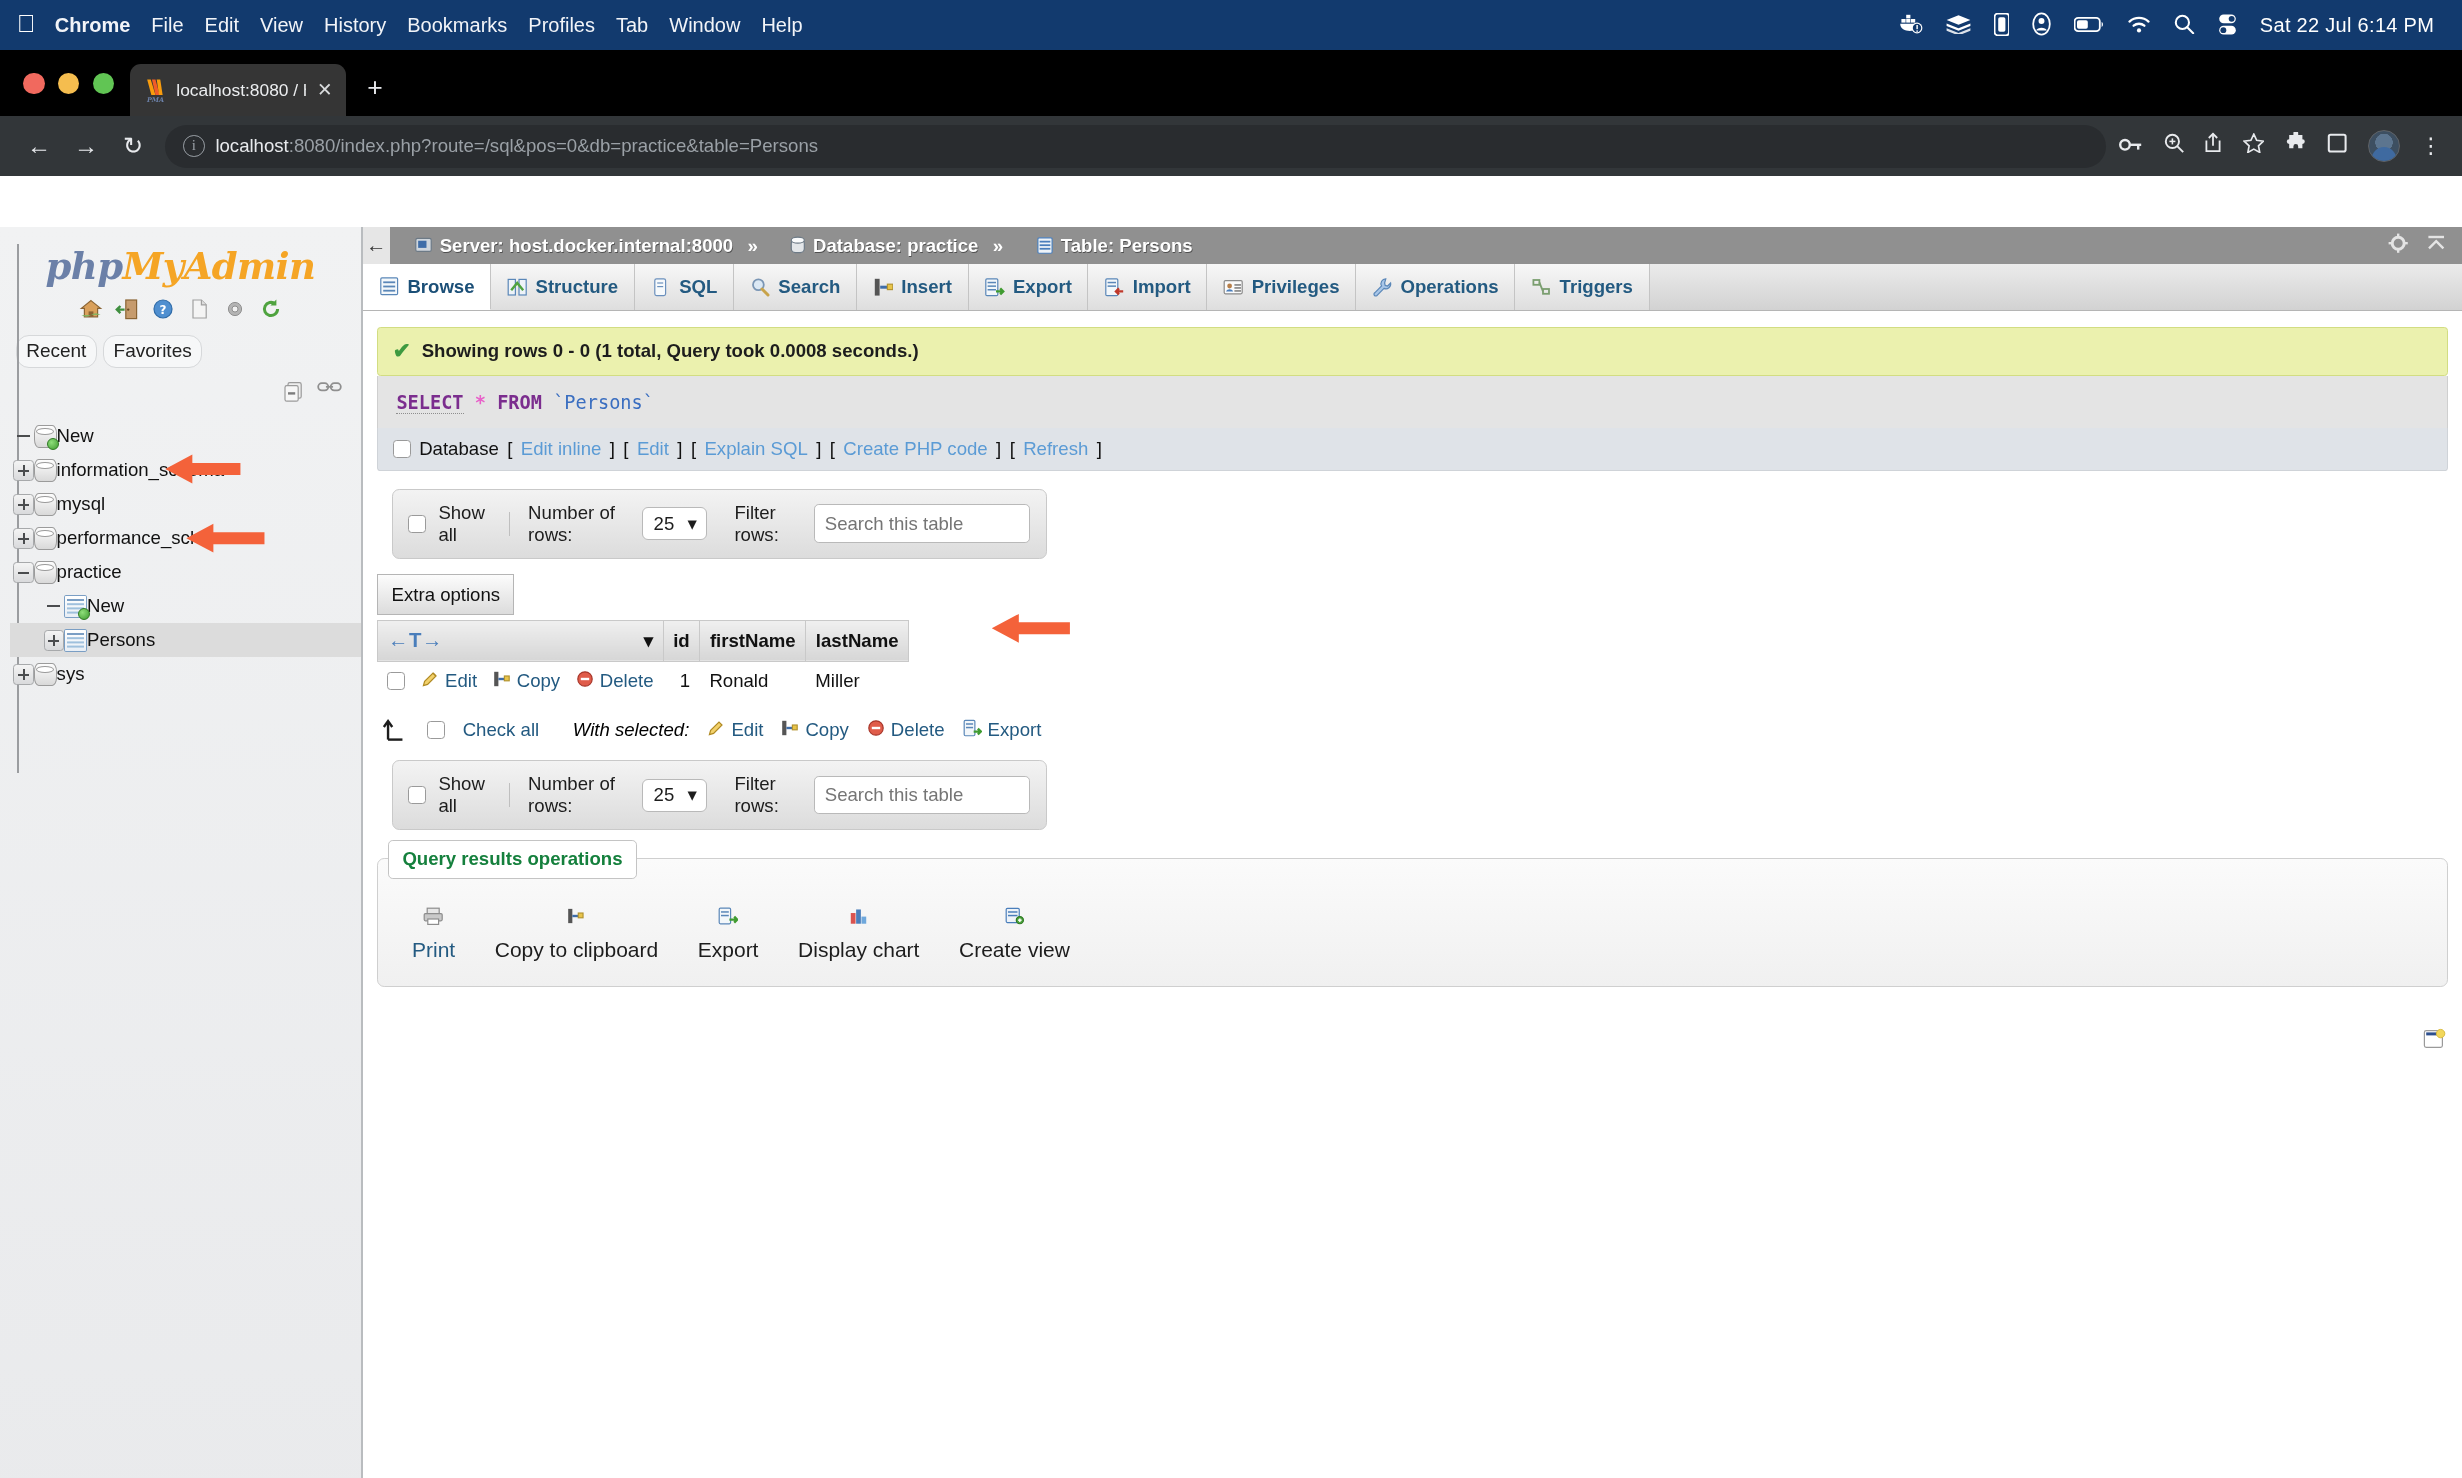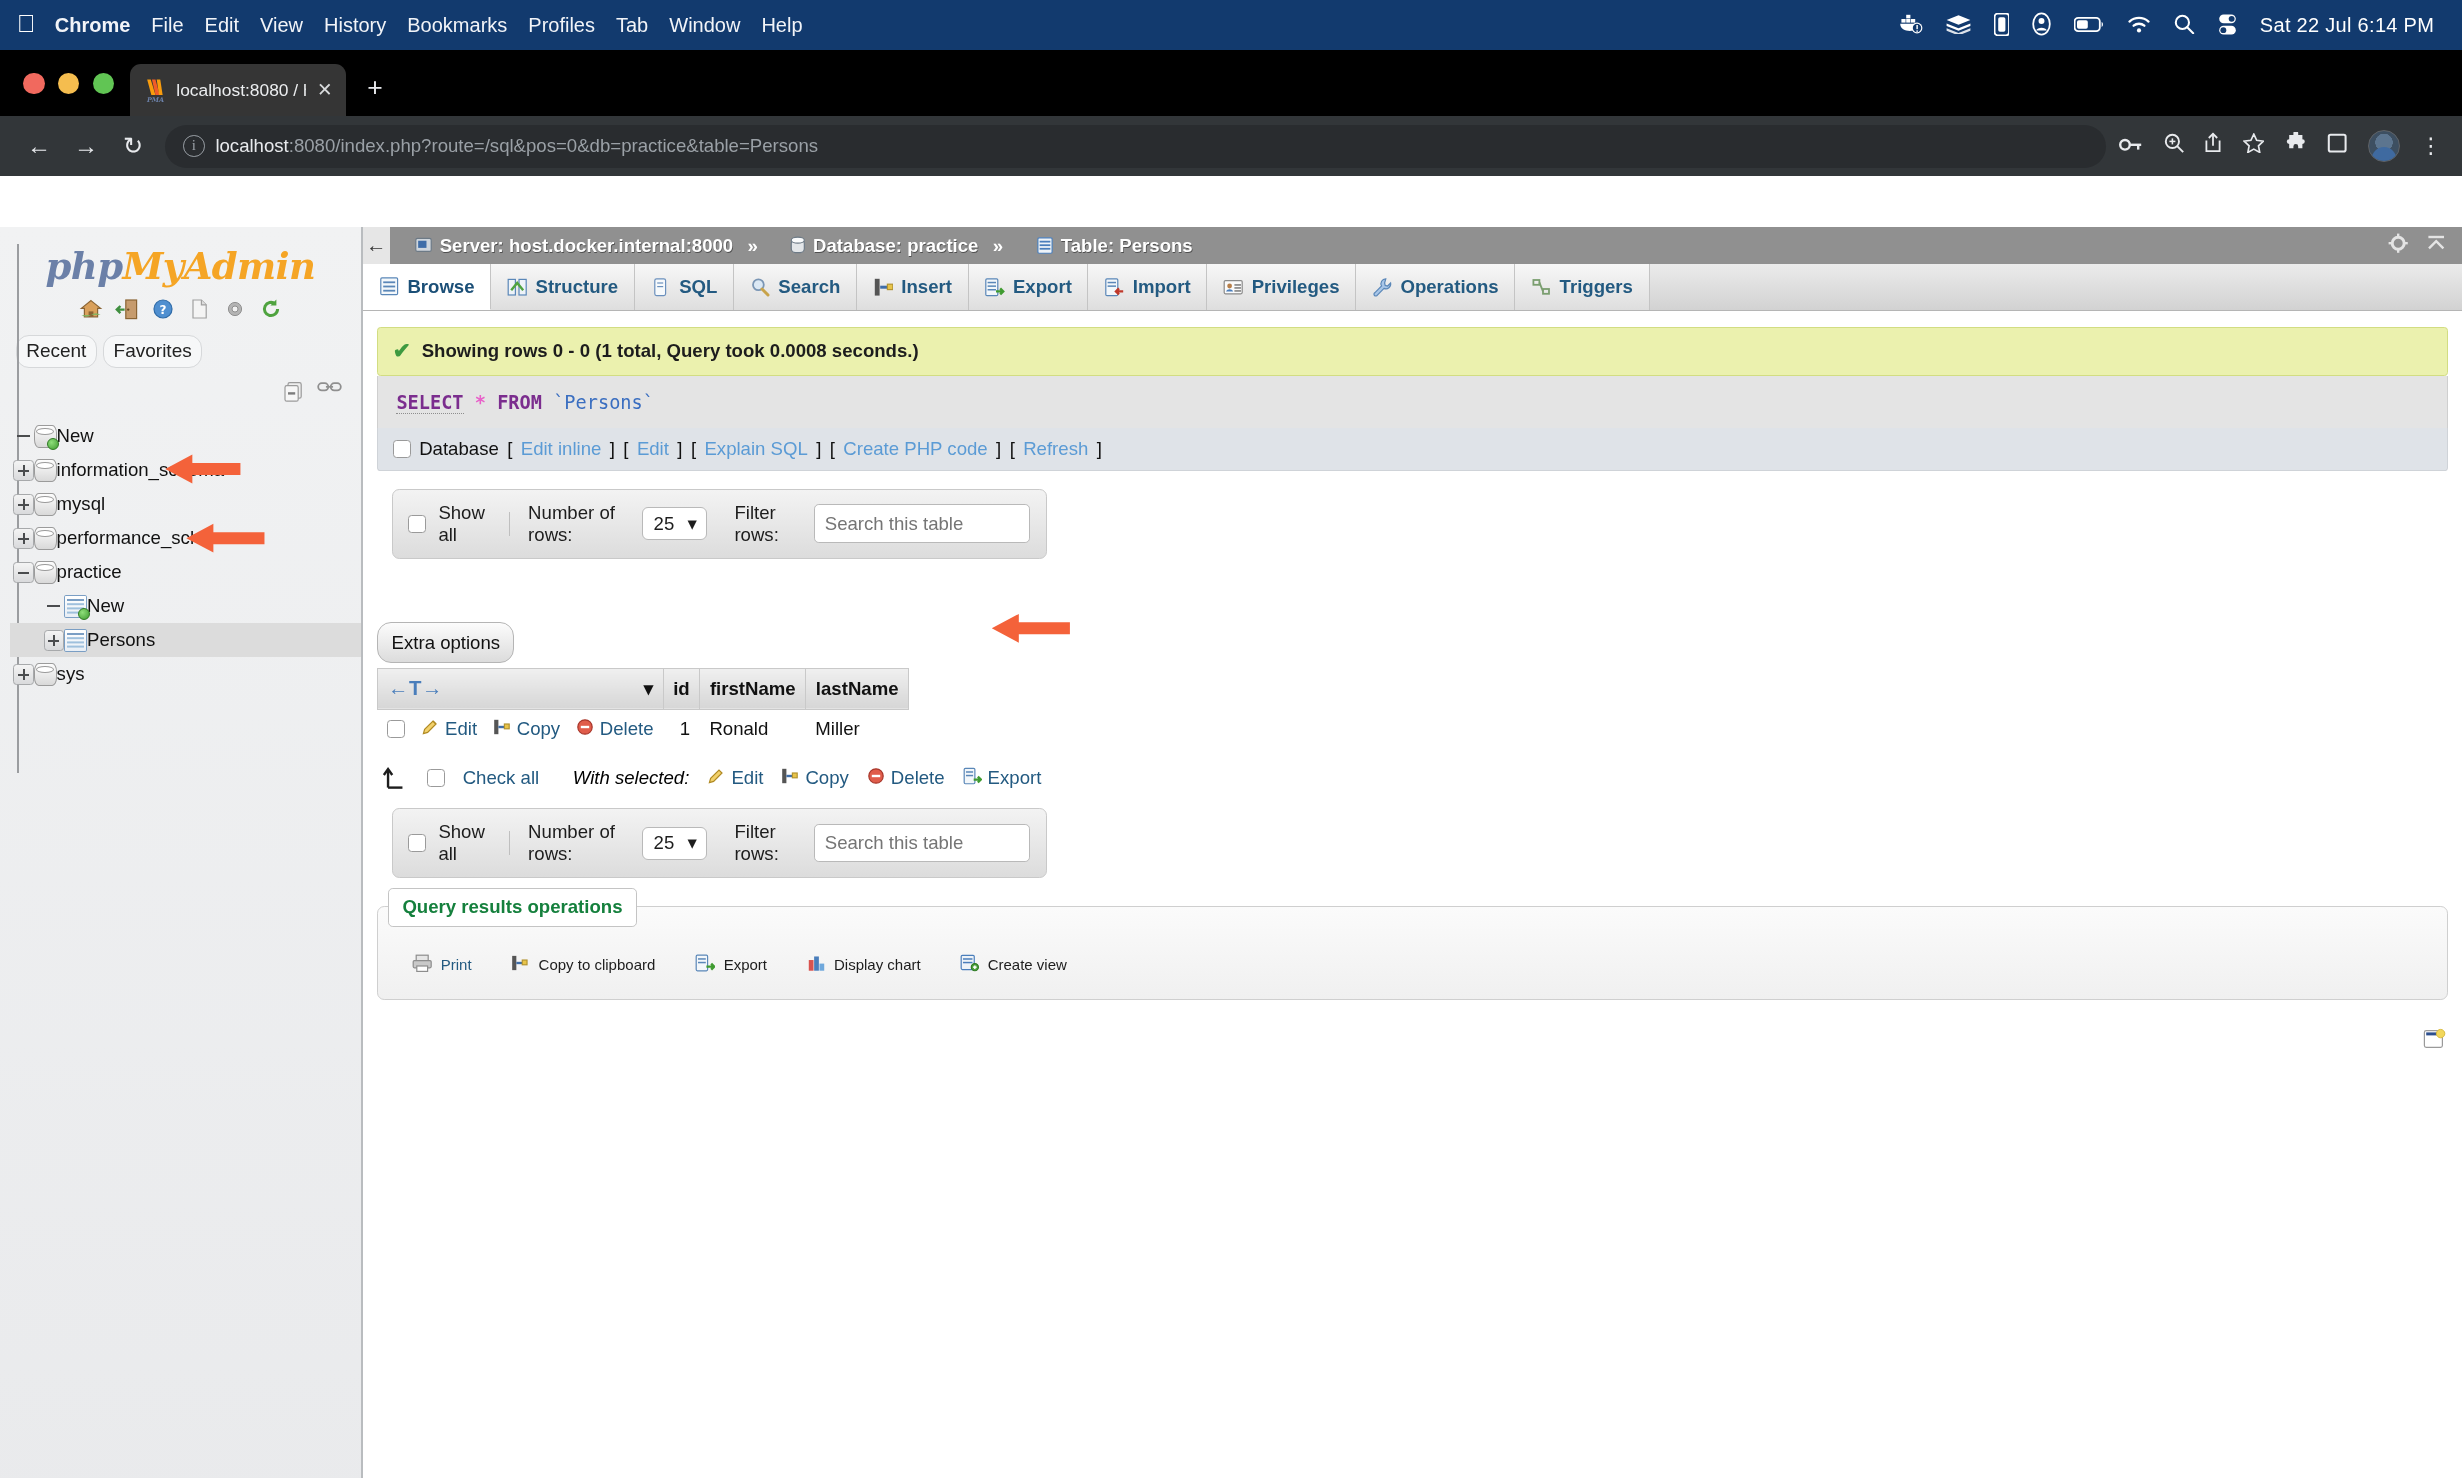--- a/index.html
+++ b/index.html
@@ -220,22 +220,22 @@
     padding: 4.8px 7.2px 4.8px 10.8px; display: flex; align-items: center; gap: 13.2px;
     font-size: 18.6px; min-width: 65px;
   }
   .text-input {
     border: 1.2px solid #b9b9b9; border-radius: 4.8px; background: #ffffff;
     padding: 7.2px 9.6px; font-size: 18.6px; color: #777; width: 216px;
     font-family: "Liberation Sans", sans-serif;
   }
   .btn-gray {
     background: linear-gradient(180deg,#fcfcfc 0%, #dcdcdc 100%);
-    border: 1.2px solid #b5b5b5; border-radius: 14px;
-    padding: 8.4px 13.2px; font-size: 18.6px; color: #111; display: inline-block; margin-top: 48px;
+    border: 1.2px solid #b5b5b5; border-radius: 0;
+    padding: 8.4px 13.2px; font-size: 18.6px; color: #111; display: inline-block;
   }
 
   .results-table { border-collapse: collapse; font-size: 18.6px; margin-top: 4.8px; }
   .results-table th {
     background: linear-gradient(180deg,#f0f0f0 0%, #d6d6d6 100%);
     border: 1.2px solid #c9c9c9; padding: 8.4px 9.6px; font-weight: bold; color: #111;
     text-align: left; white-space: nowrap;
   }
   .results-table td {
     padding: 8.4px 9.6px; color: #111; white-space: nowrap; vertical-align: middle;
@@ -256,22 +256,22 @@
     position: absolute; top: -18px; left: 10.8px; background: #ffffff;
     border: 1.2px solid #c4c4c4; border-radius: 4.8px; padding: 7.2px 13.2px;
     font-size: 18.6px; font-weight: bold; color: #15803d; z-index: 3;
   }
   .qro-box {
     border: 1.2px solid #cfcfcf; border-radius: 7.2px;
     background: linear-gradient(180deg,#fbfbfb 0%, #f0f0f0 100%);
     padding: 37px 18px 14.4px 18px; display: flex; align-items: center; gap: 8.4px;
   }
   .qro-btn {
-    display: flex; align-items: center; gap: 8.4px; font-size: 15px; color: #235a81;
-    padding: 9.6px 15.6px; border-radius: 6px;
+    display: flex; align-items: center; gap: 8.4px; font-size: 21px; color: #235a81;
+    padding: 9.6px 15.6px; border-radius: 6px; flex-direction: column;
   }
   .qro-btn .lbl-dark { color: #1d1d1d; }
 
   .console-icon { position: absolute; right: 13.2px; bottom: 0; }
 
   
   .ann-arrow { position: absolute; pointer-events: none; }
 
   
   .ic-table {

